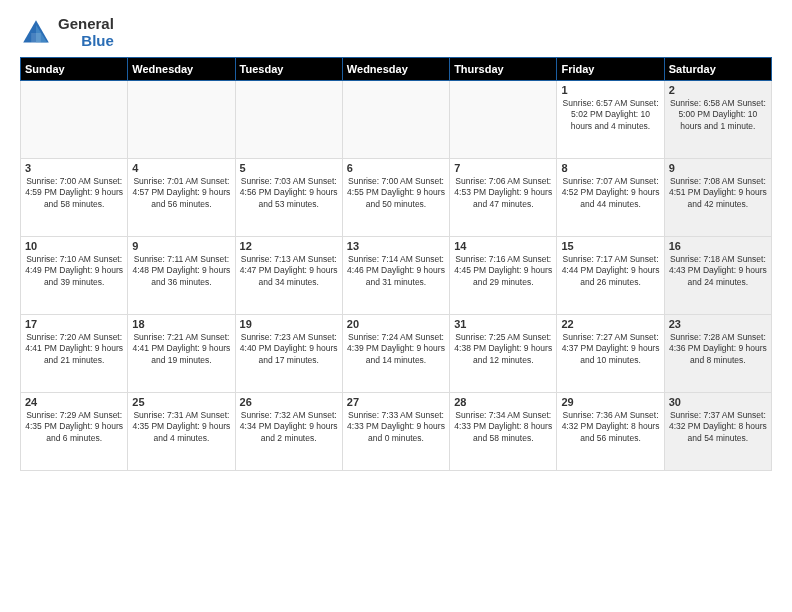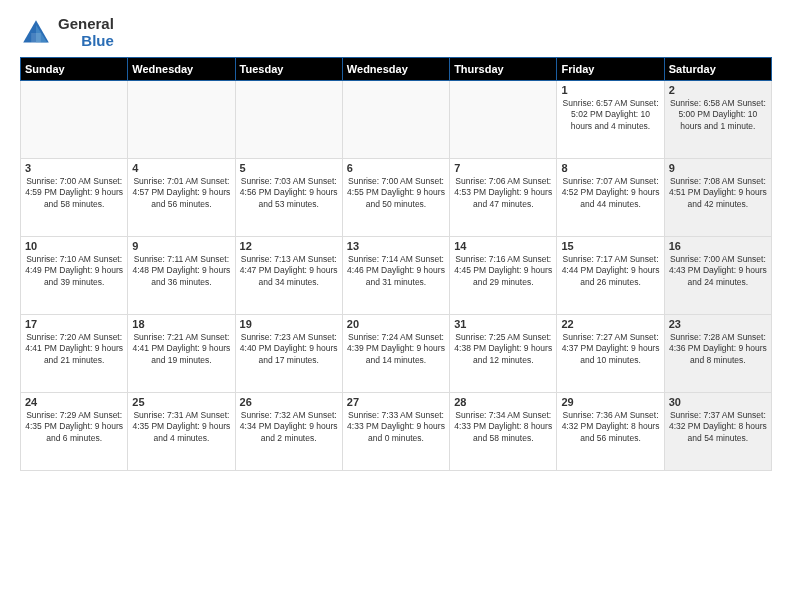--- a/index.html
+++ b/index.html
@@ -241,21 +241,21 @@
           </td>
           <td>
             <span class="day-num">15</span>
             <div class="day-info">Sunrise: 7:17 AM
 Sunset: 4:44 PM
 Daylight: 9 hours
 and 26 minutes.</div>
           </td>
           <td class="shaded">
             <span class="day-num">16</span>
-            <div class="day-info">Sunrise: 7:00 AM
+            <div class="day-info">Sunrise: 7:18 AM
 Sunset: 4:43 PM
 Daylight: 9 hours
 and 24 minutes.</div>
           </td>
         </tr>
         <tr>
           <td>
             <span class="day-num">17</span>
             <div class="day-info">Sunrise: 7:20 AM
 Sunset: 4:41 PM

